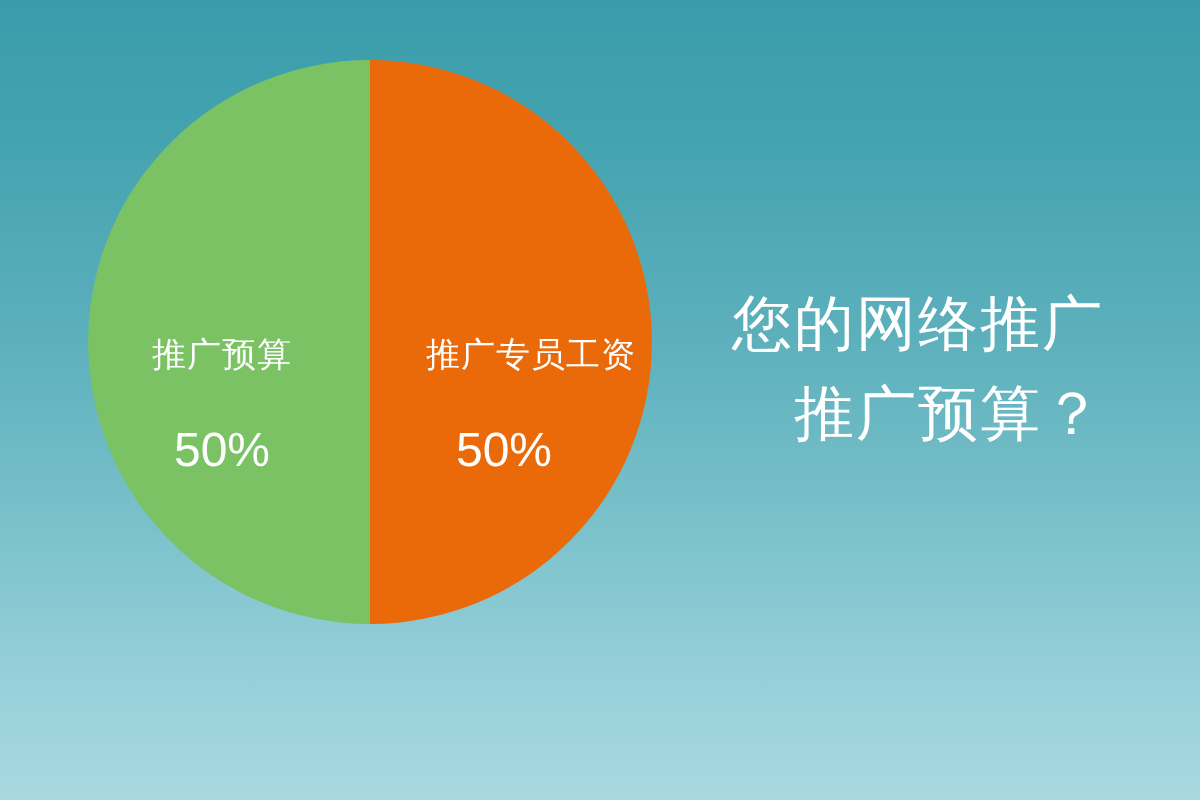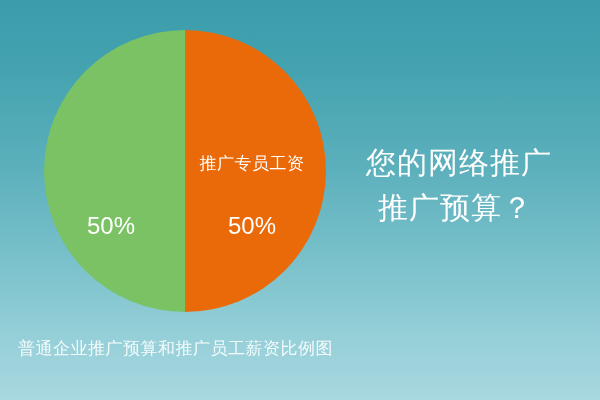--- a/index.html
+++ b/index.html
@@ -57,34 +57,35 @@
   .slice-value {
     font-size: 24px;
     line-height: 20px;
   }
 
   
   #slice-0-name { left: 0px;  top: 138px; width: 134px; }
   #slice-0-value{ left: 0px;  top: 186px; width: 134px; }
 
   
-  #slice-1-name { left: 142px; top: 124px; width: 132px; }
+  #slice-1-name { left: 142px; top: 138px; width: 132px; text-align: right; }
   #slice-1-value{ left: 142px; top: 186px; width: 132px; }
 
   
   #headline {
     position: absolute;
     left: 366px;
     top: 140px;
     color: #ffffff;
     font-size: 30px;
     line-height: 45px;
     letter-spacing: 1px;
     font-weight: normal;
     margin: 0;
+    text-align: right;
   }
   #headline div { white-space: nowrap; }
   #headline-line-1 { padding-left: 0px; }
   #headline-line-2 { padding-left: 12px; }
 
   
   #caption {
     position: absolute;
     left: 18px;
     top: 338px;
@@ -102,27 +103,27 @@
 
   <div id="pie-chart">
     <svg viewBox="0 0 282 282">
 
       <path d="M141 141 L141 0 A141 141 0 0 0 141 282 Z" fill="#7ac264"></path>
 
       <path d="M141 141 L141 282 A141 141 0 0 0 141 0 Z" fill="#ea6a0a"></path>
     </svg>
 
     <div class="slice-labels">
+      <div class="slice-label slice-name" id="slice-0-name">推广预算</div>
       <div class="slice-label slice-value" id="slice-0-value">50%</div>
 
       <div class="slice-label slice-name" id="slice-1-name">推广专员工资</div>
       <div class="slice-label slice-value" id="slice-1-value">50%</div>
     </div>
   </div>
 
   <div id="headline">
     <div id="headline-line-1">您的网络推广</div>
     <div id="headline-line-2">推广预算？</div>
   </div>
 
-  <div id="caption">普通企业推广预算和推广员工薪资比例图</div>
 
 </div>
 
 </body></html>

